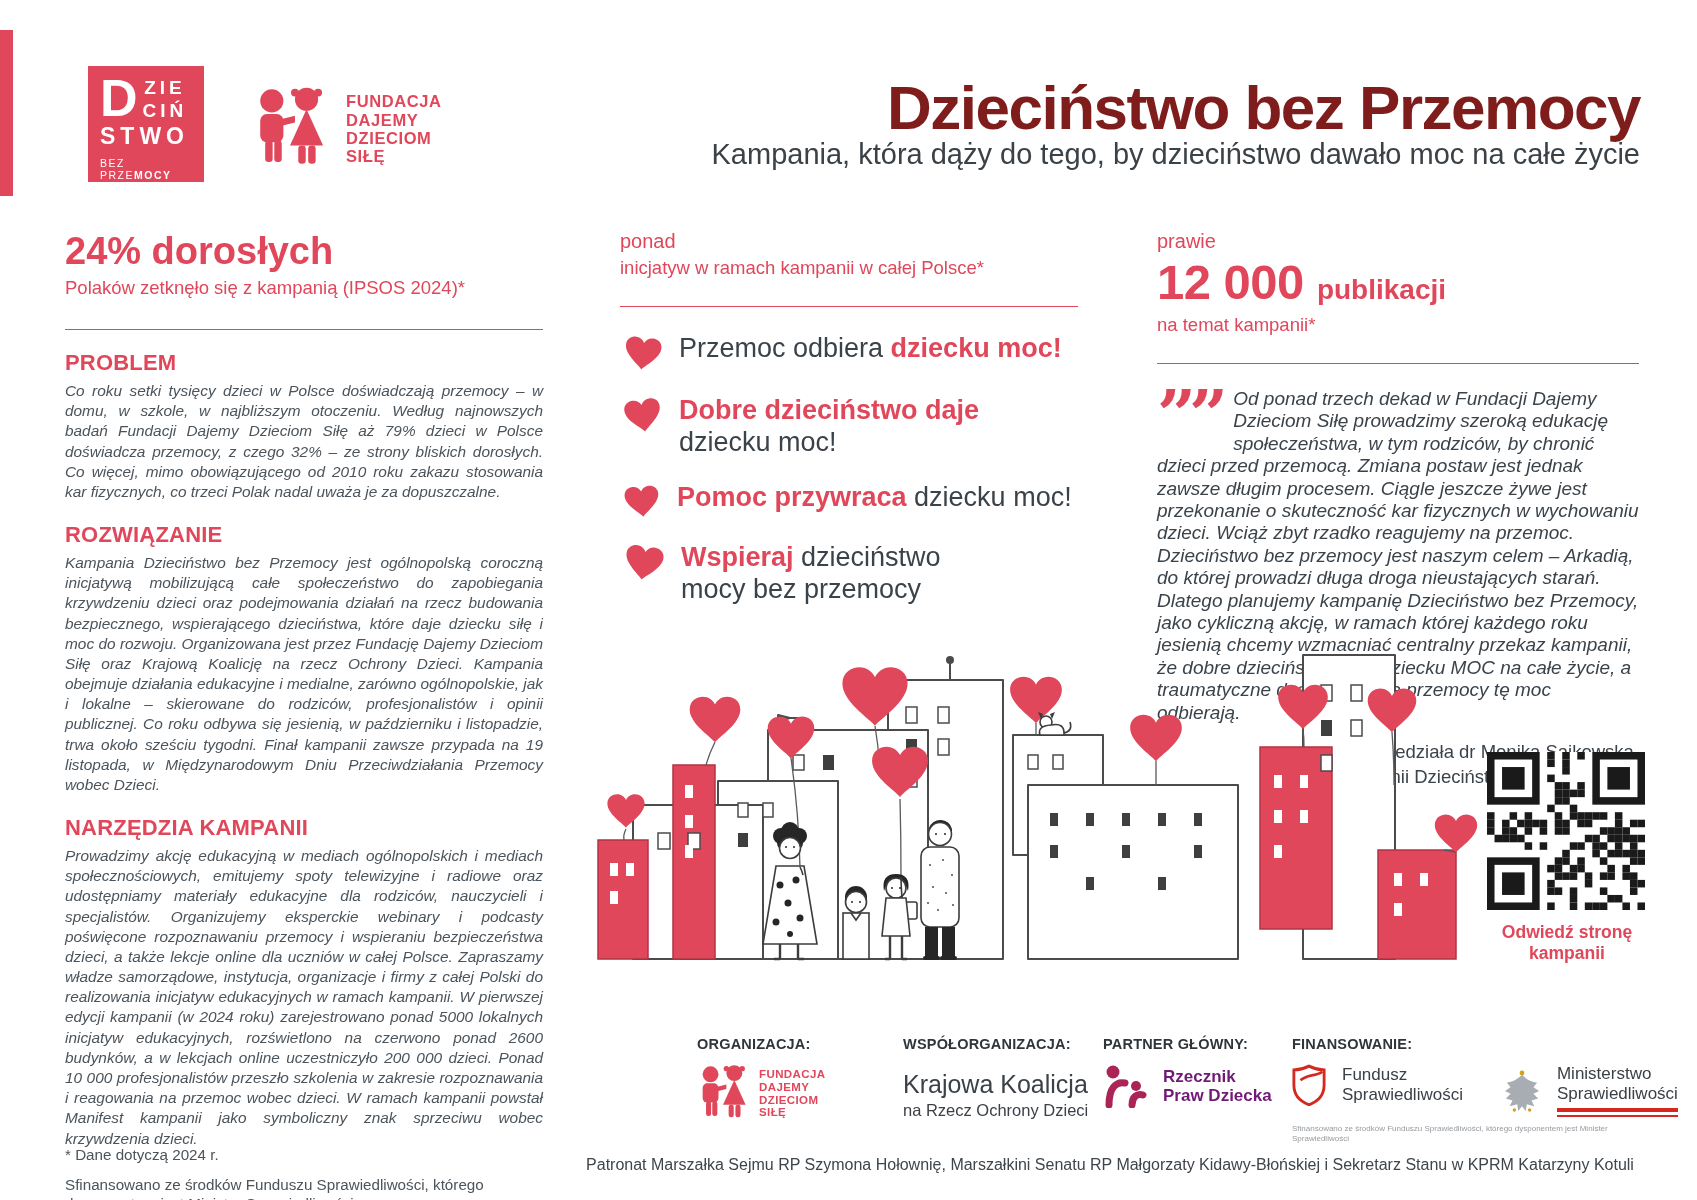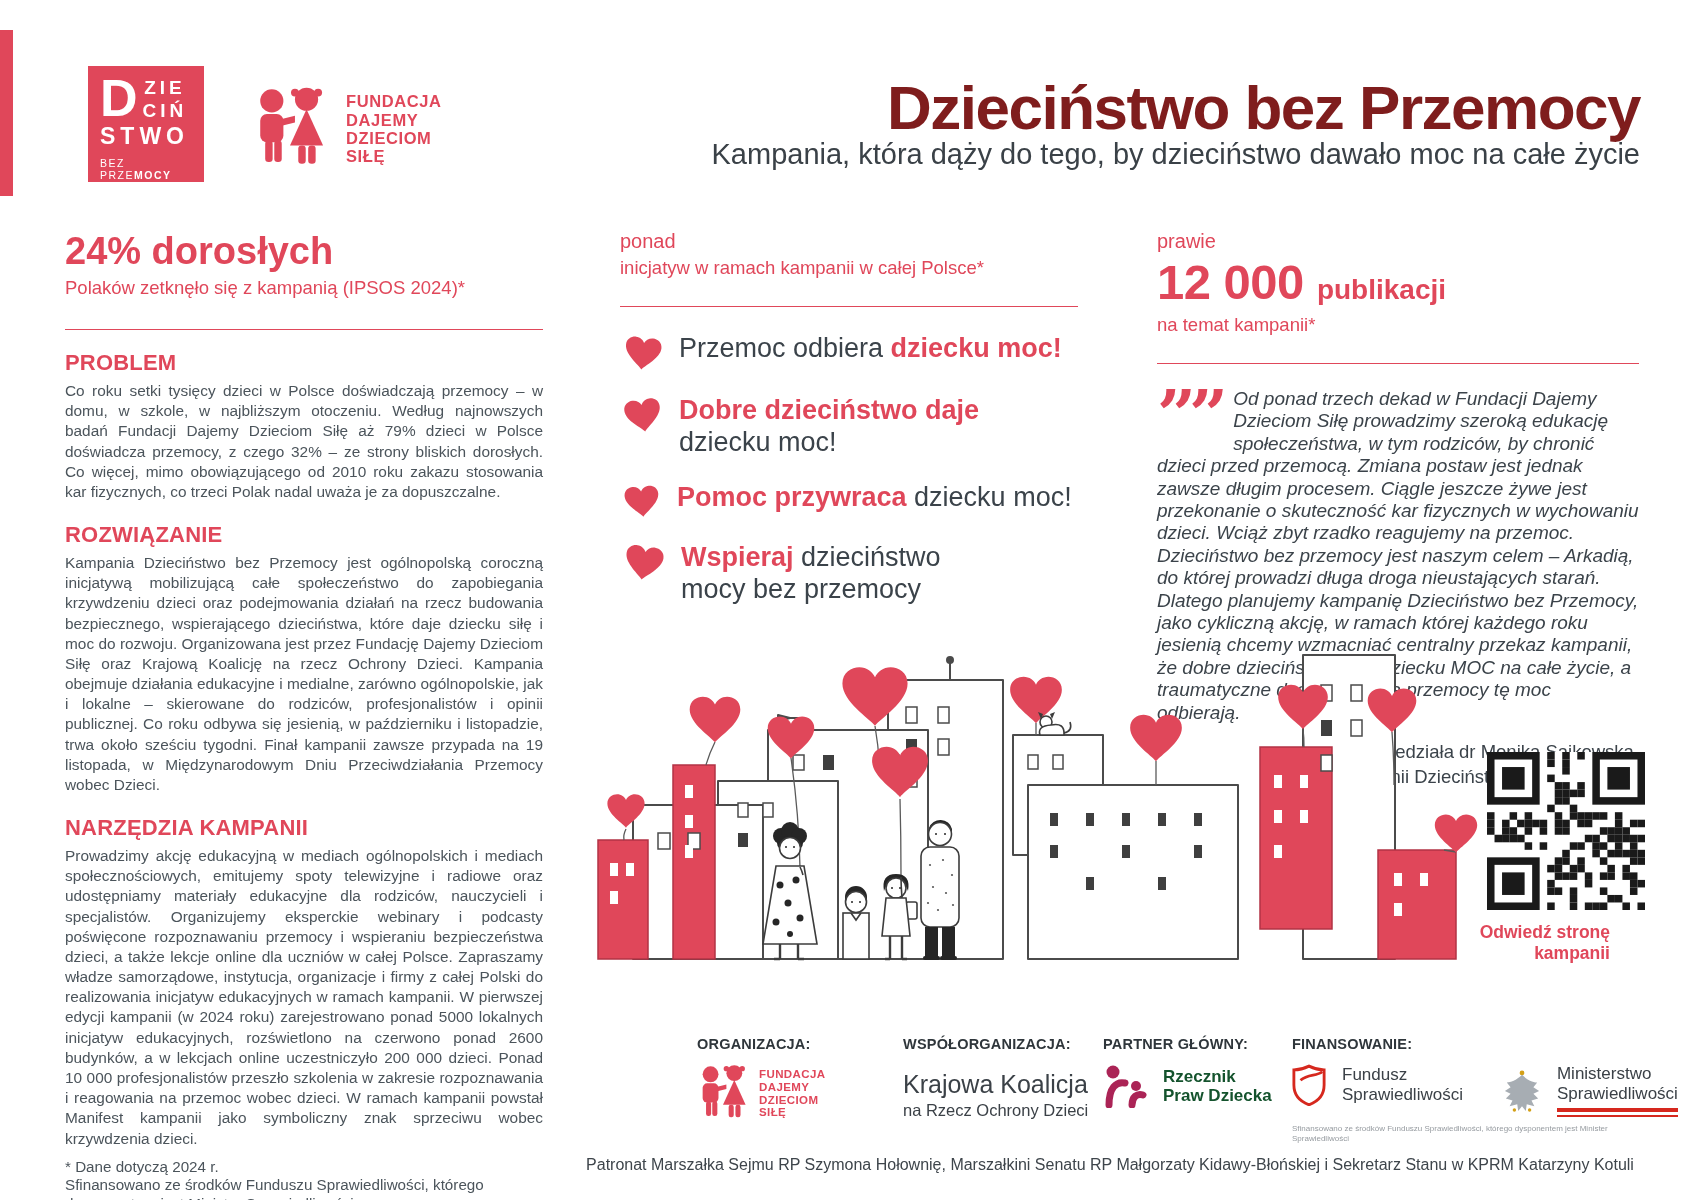--- a/index.html
+++ b/index.html
@@ -33,52 +33,52 @@
   .col-right{left:1157px;top:230px;width:482px;}
   .stat-pre{color:#e0475a;font-size:20px;margin:0 0 1px 0;}
   .stat-line{display:flex;align-items:baseline;gap:13px;color:#e0475a;}
   .stat-big{font-size:49px;font-weight:700;letter-spacing:-.5px;}
   .stat-suffix{font-size:28px;font-weight:700;}
   .stat-caption{color:#e0475a;font-size:18.5px;margin-top:4px;}
   .rule{border:none;border-top:1.7px solid #e0475a;margin:27px 0 0 0;}
   .col-left .stat-big{font-size:38px;letter-spacing:0;}
   .col-left .rule{margin-top:30px;}
   .sec-h{color:#e0475a;font-size:22px;font-weight:700;letter-spacing:.2px;margin:20px 0 5px 0;}
-  .sec-p{font-size:15.4px;line-height:1.31;text-align:justify;color:#4b545b;margin:0;}
+  .sec-p{font-size:15.4px;line-height:1.31;text-align:justify;color:#4b545b;margin:0;font-style:italic;}
   .fund-note{font-size:15.2px;line-height:1.3;color:#4b545b;margin-top:26px;}
-  .footnote-left{left:65px;top:1146px;font-size:15.2px;color:#4b545b;margin-top:12px;}
+  .footnote-left{left:65px;top:1146px;font-size:15.2px;color:#4b545b;}
   
   .bullets{margin-top:26px;}
   .bullet{display:flex;margin-bottom:24px;}
   .bullet svg{flex:0 0 auto;margin:3px 17px 0 4px;}
   .bullet-text{font-size:27px;line-height:1.17;color:#3b434a;}
   .bullet-text .red{color:#e0475a;font-weight:700;}
   
   .quote{margin-top:24px;font-size:19px;line-height:1.18;}
   .quote-mark{float:left;color:#e0475a;font-family:"DejaVu Serif",serif;font-weight:700;
     font-size:68px;line-height:.52;letter-spacing:-7px;margin:9px 12px 0 0;height:38px;}
   .quote-body{font-style:italic;text-align:justify;color:#3b434a;}
   .quote-attr{margin-top:16px;text-align:right;font-size:18.5px;line-height:1.35;color:#3b434a;}
   
   .qr-box{left:1487px;top:752px;width:158px;height:158px;}
-  .qr-caption{left:1380px;top:922px;width:230px;text-align:right;color:#e0475a;
+  .qr-caption{left:1452px;top:922px;width:230px;text-align:center;color:#e0475a;
     font-weight:700;font-size:17.5px;line-height:1.22;}
   
   .illus{left:588px;top:634px;width:950px;height:332px;}
   
   .f-label{font-size:14.5px;font-weight:700;color:#2f363b;letter-spacing:.2px;}
   .f-org{left:697px;top:1036px;}
   .f-coorg{left:903px;top:1036px;}
   .f-partner{left:1103px;top:1036px;}
   .f-fin{left:1292px;top:1036px;}
   .f-logo-row{display:flex;align-items:center;gap:10px;margin-top:12px;}
   .fdds-small-text{color:#e0475a;font-weight:700;font-size:11.5px;line-height:1.1;letter-spacing:.4px;}
   .coal-1{font-size:25px;color:#3b4147;margin-top:18px;}
   .coal-2{font-size:16.5px;color:#3b4147;margin-top:2px;}
-  .rpd-text{color:#14532d;font-weight:700;font-size:17px;line-height:1.12;}
+  .rpd-text{color:#701a75;font-weight:700;font-size:17px;line-height:1.12;}
   .fin-row{display:flex;align-items:flex-start;gap:40px;margin-top:12px;}
   .fin-item{display:flex;align-items:center;gap:16px;}
   .fin-text{font-size:17px;color:#3b4147;line-height:1.15;}
   .min-stripe{margin-top:5px;}
   .min-stripe .s1{height:4px;background:#d6281e;}
   .min-stripe .s2{height:2.5px;background:#fff;}
   .min-stripe .s3{height:2.5px;background:#d6281e;}
   .fin-note{left:1292px;top:1124px;width:340px;font-size:8px;color:#969ba0;line-height:1.3;}
   .patronage{left:540px;top:1156px;width:1140px;text-align:center;font-size:16px;color:#3e454b;}
 </style>

